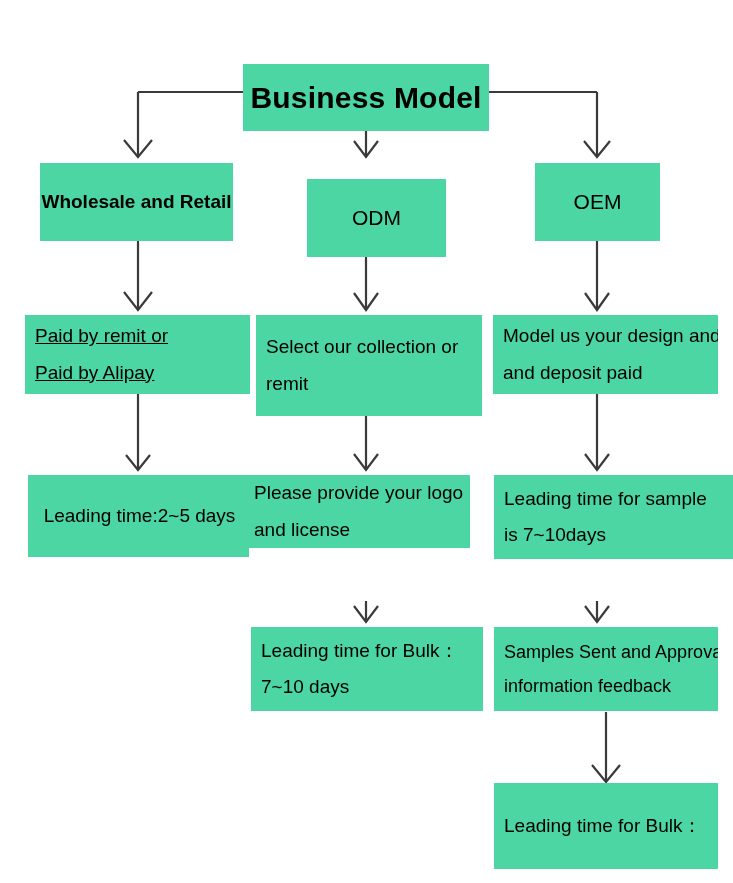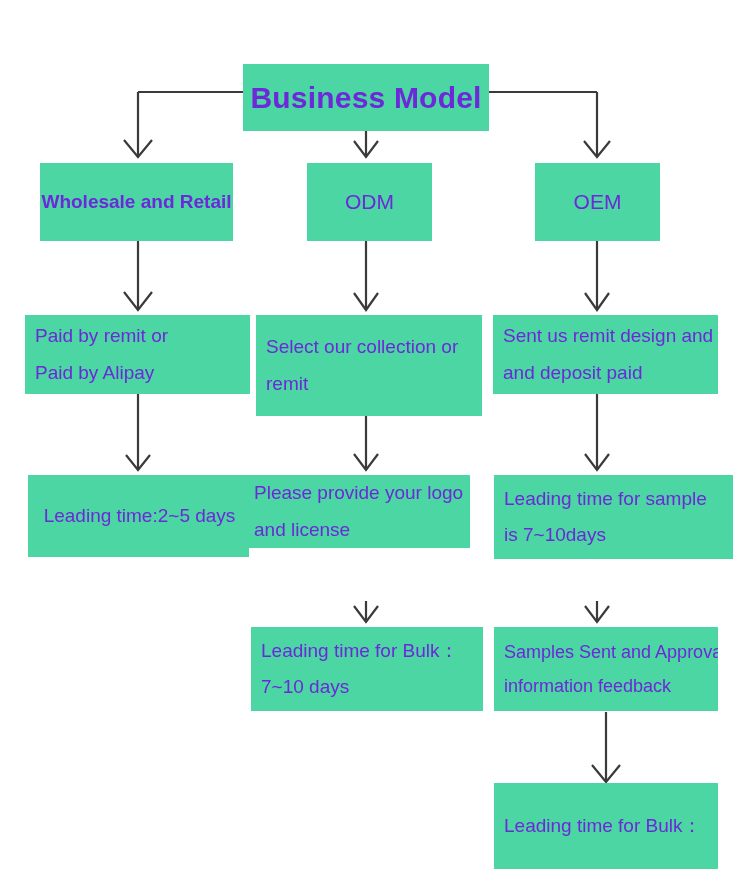--- a/index.html
+++ b/index.html
@@ -23,21 +23,21 @@
     left: 0;
     top: 0;
     width: 733px;
     height: 883px;
     pointer-events: none;
   }
   .node {
     position: absolute;
     background: #4BD6A3;
     box-sizing: border-box;
-    color: #6d28d9;
+    color: #000000;
     display: flex;
     flex-direction: column;
     justify-content: center;
     font-family: "Liberation Sans", sans-serif;
     overflow: hidden;
   }
   .node .line {
     display: block;
     white-space: nowrap;
   }
@@ -139,40 +139,40 @@
   </svg>
 
   <div class="node root" style="left:243px; top:64px; width:246px; height:67px;">
     <span class="line">Business Model</span>
   </div>
 
   <div class="node cat cat-bold" style="left:40px; top:163px; width:193px; height:78px;">
     <span class="line">Wholesale and Retail</span>
   </div>
 
-  <div class="node cat" style="left:307px; top:163px; width:125px; height:78px;">
+  <div class="node cat" style="left:307px; top:179px; width:139px; height:78px;">
     <span class="line">ODM</span>
   </div>
 
   <div class="node cat" style="left:535px; top:163px; width:125px; height:78px;">
     <span class="line">OEM</span>
   </div>
 
-  <div class="node step" style="left:25px; top:315px; width:225px; height:79px;">
+  <div class="node step" style="left:25px; top:315px; width:225px; height:79px;text-decoration:underline;">
     <span class="line">Paid by remit or</span>
     <span class="line">Paid by Alipay</span>
   </div>
 
   <div class="node step" style="left:256px; top:315px; width:226px; height:101px;">
     <span class="line">Select our collection or</span>
     <span class="line">remit</span>
   </div>
 
   <div class="node step" style="left:493px; top:315px; width:225px; height:79px;">
-    <span class="line">Sent us remit design and</span>
+    <span class="line">Model us your design and</span>
     <span class="line">and deposit paid</span>
   </div>
 
   <div class="node step centered single" style="left:28px; top:475px; width:221px; height:82px;">
     <span class="line">Leading time:2~5 days</span>
   </div>
 
   <div class="node step" style="left:244px; top:475px; width:226px; height:73px;">
     <span class="line">Please provide your logo</span>
     <span class="line">and license</span>

